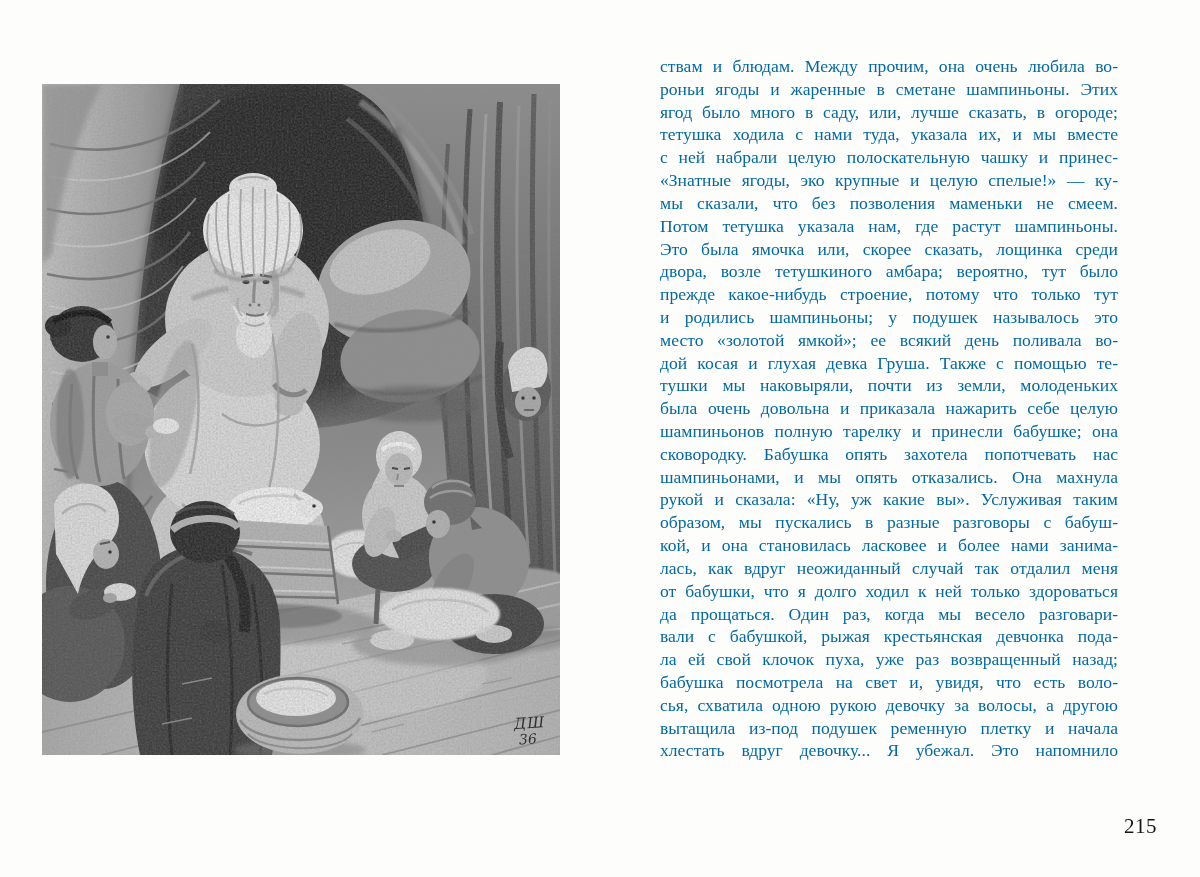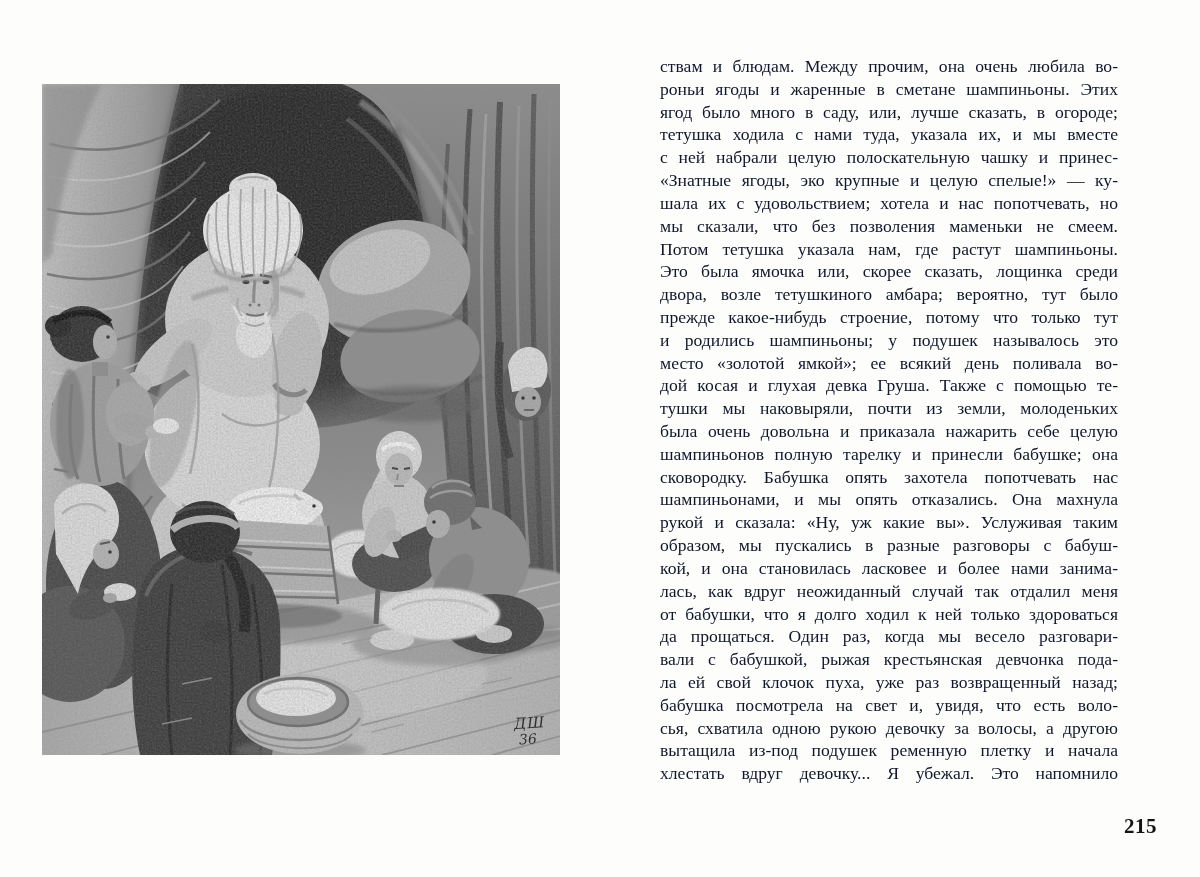--- a/index.html
+++ b/index.html
@@ -22,37 +22,37 @@
     font-style:italic;
     color:#2f2f2f;
     font-family:"DejaVu Serif","Liberation Serif",serif;
     transform:rotate(-4deg);
     line-height:1;
   }
   .sig-initials{left:472px;top:632px;font-size:15px;letter-spacing:1px;}
   .sig-year{left:477px;top:648px;font-size:14px;}
   .text-column{
     position:absolute;left:660px;top:55px;width:458px;
-    color:#0f172a;
+    color:#0369a1;
     font-size:17.6px;
     line-height:22.82px;
   }
   .text-line{
     text-align:justify;
     text-align-last:justify;
     -moz-text-align-last:justify;
     height:22.82px;
     overflow:visible;
     white-space:normal;
   }
   .page-number{
     position:absolute;
     right:43px;top:814px;
     font-size:21px;
-    font-weight:bold;
+    font-weight:normal;
     color:#141414;
     letter-spacing:0.5px;
     margin-left:28px;
   }
 </style>
 </head>
 <body>
 
 <div class="page">
 
@@ -370,21 +370,20 @@
     <span class="signature sig-year">36</span>
   </div>
 
   <div class="text-column">
       <div class="text-line">ствам и блюдам. Между прочим, она очень любила во-</div>
       <div class="text-line">роньи ягоды и жаренные в сметане шампиньоны. Этих</div>
       <div class="text-line">ягод было много в саду, или, лучше сказать, в огороде;</div>
       <div class="text-line">тетушка ходила с нами туда, указала их, и мы вместе</div>
       <div class="text-line">с ней набрали целую полоскательную чашку и принес-</div>
       <div class="text-line">«Знатные ягоды, эко крупные и целую спелые!» — ку-</div>
-      <div class="text-line">шала их с удовольствием; хотела и нас попотчевать, но</div>
       <div class="text-line">мы сказали, что без позволения маменьки не смеем.</div>
       <div class="text-line">Потом тетушка указала нам, где растут шампиньоны.</div>
       <div class="text-line">Это была ямочка или, скорее сказать, лощинка среди</div>
       <div class="text-line">двора, возле тетушкиного амбара; вероятно, тут было</div>
       <div class="text-line">прежде какое-нибудь строение, потому что только тут</div>
       <div class="text-line">и родились шампиньоны; у подушек называлось это</div>
       <div class="text-line">место «золотой ямкой»; ее всякий день поливала во-</div>
       <div class="text-line">дой косая и глухая девка Груша. Также с помощью те-</div>
       <div class="text-line">тушки мы наковыряли, почти из земли, молоденьких</div>
       <div class="text-line">была очень довольна и приказала нажарить себе целую</div>

